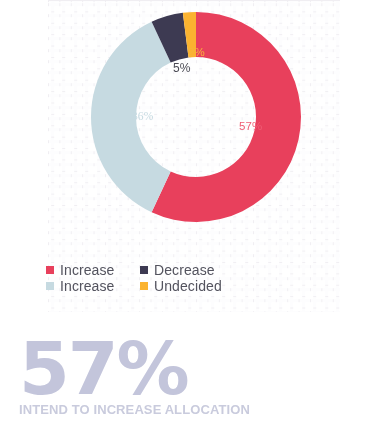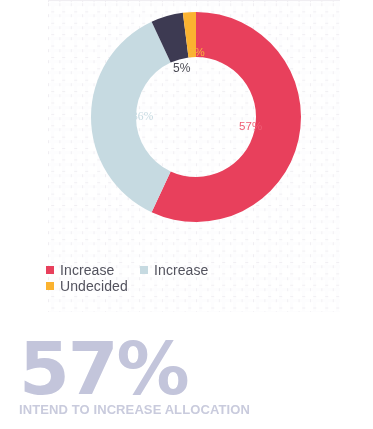--- a/index.html
+++ b/index.html
@@ -147,20 +147,24 @@
   <span class="slice-label" id="label-undecided">2%</span>
 </div>
 
 <div id="legend">
 
   <div class="legend-item">
     <span class="legend-swatch" style="background:#e8405c"></span>
     <span class="legend-label">Increase</span>
   </div>
 
+  <div class="legend-item">
+    <span class="legend-swatch" style="background:#3d3a52"></span>
+    <span class="legend-label">Decrease</span>
+  </div>
 
   <div class="legend-item">
     <span class="legend-swatch" style="background:#c6dae1"></span>
     <span class="legend-label">Increase</span>
   </div>
 
   <div class="legend-item">
     <span class="legend-swatch" style="background:#fbb330"></span>
     <span class="legend-label">Undecided</span>
   </div>

